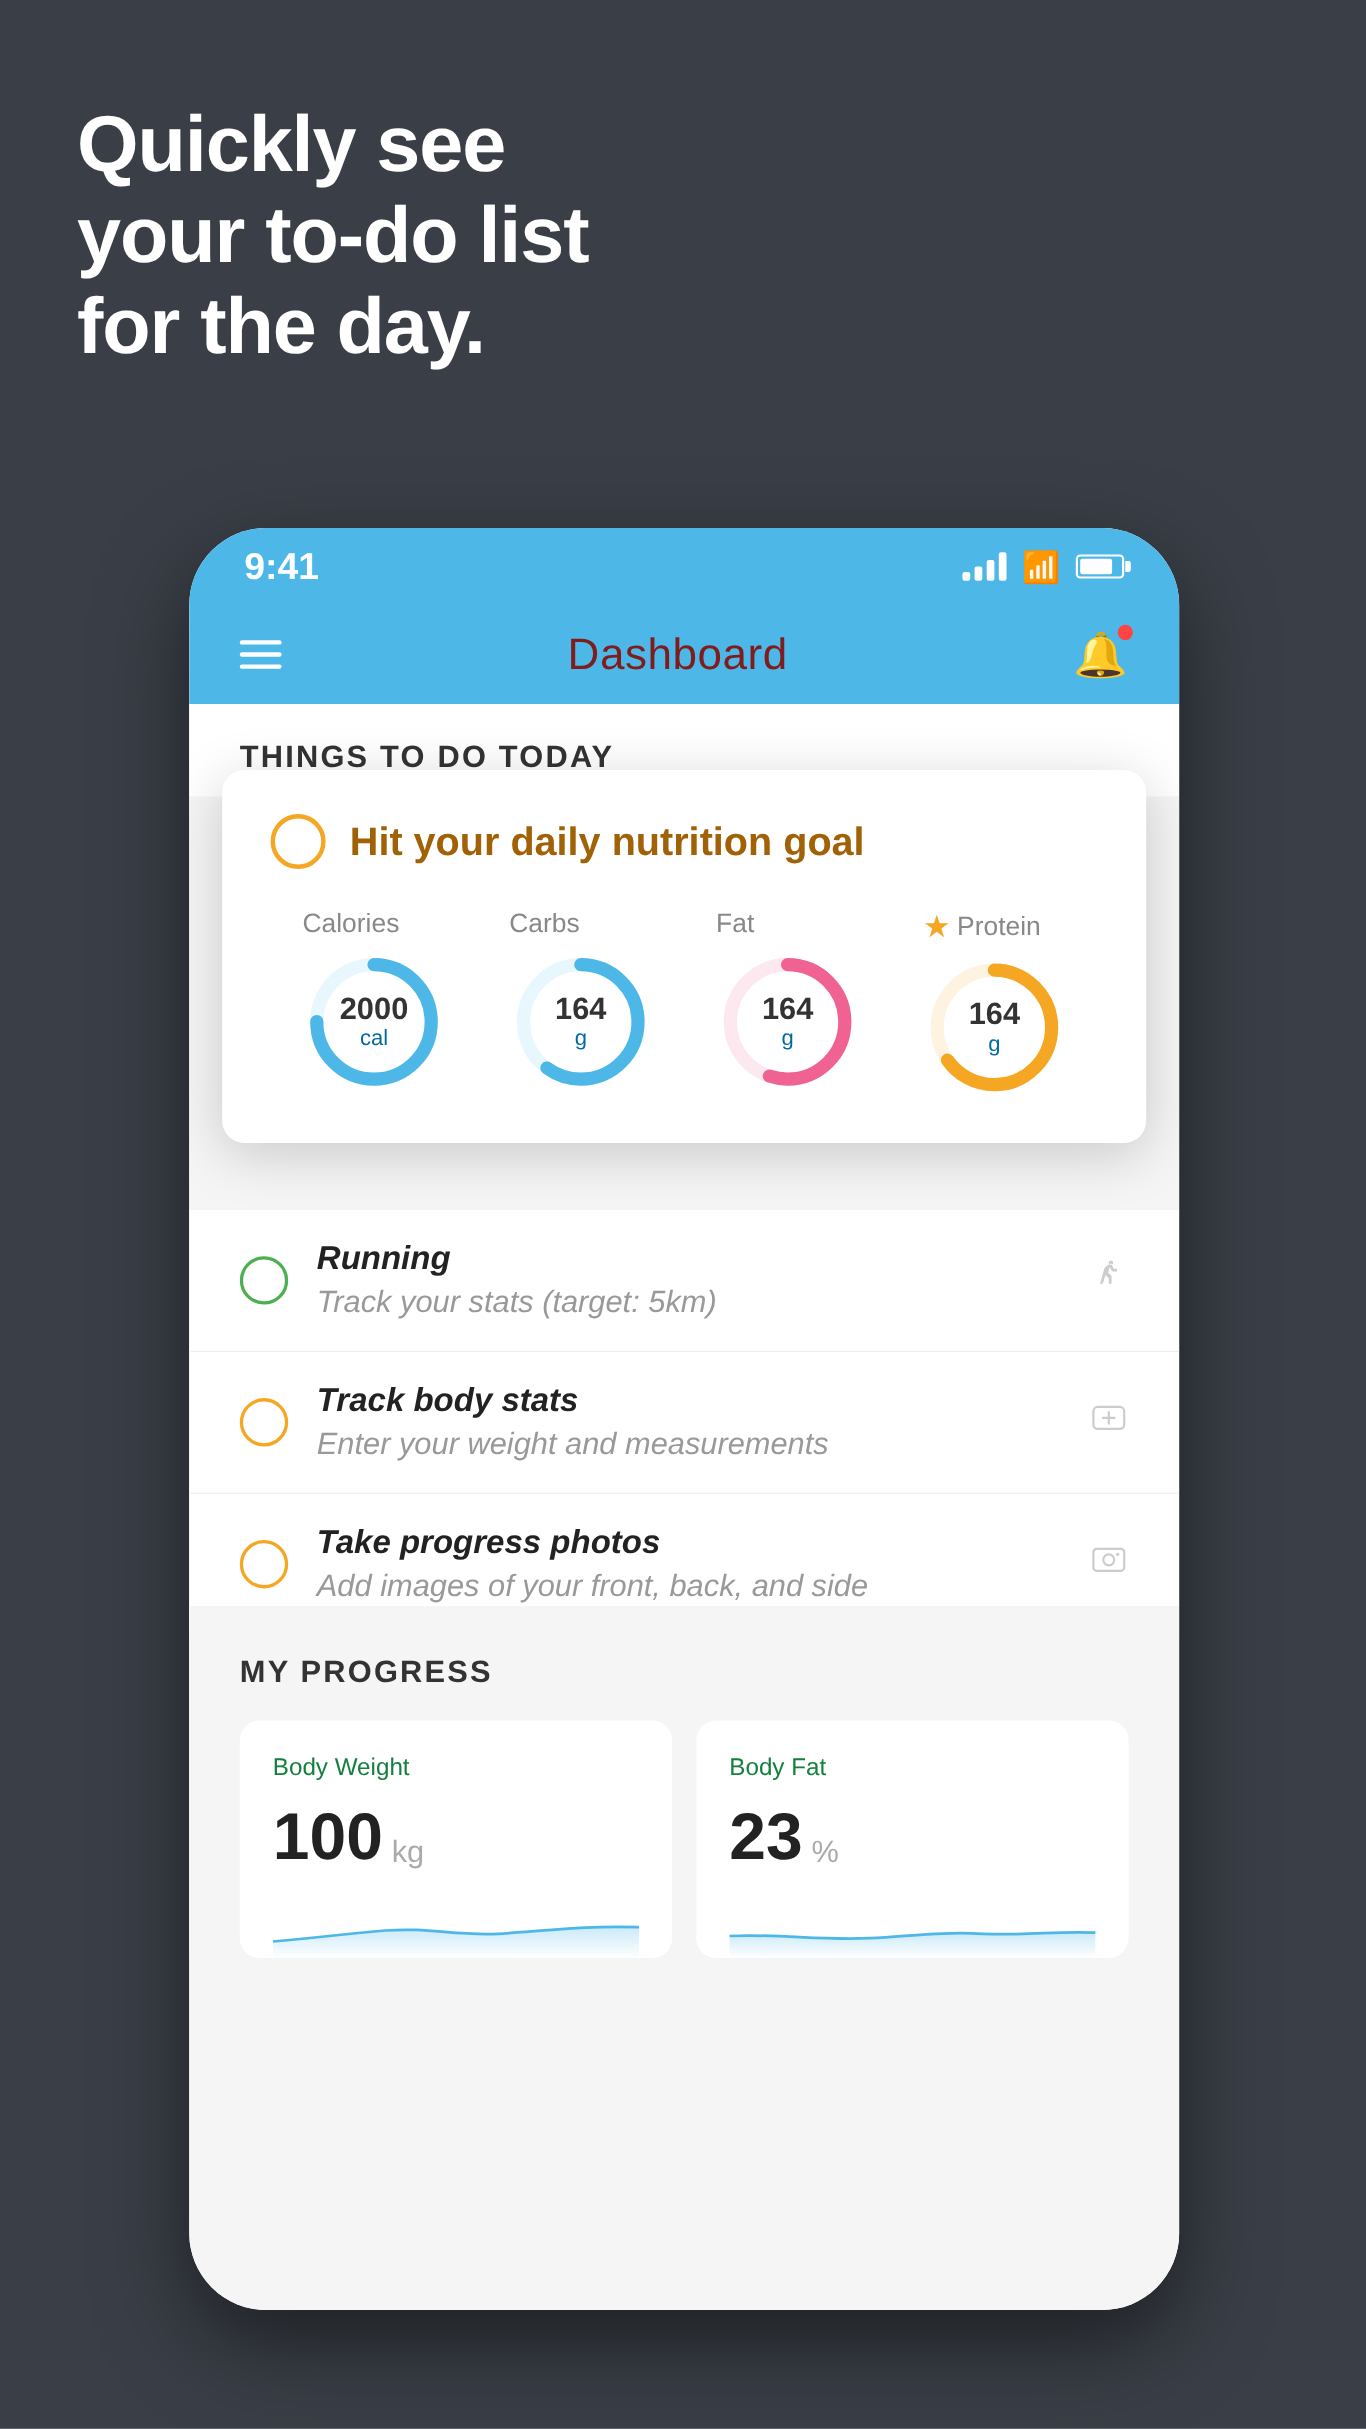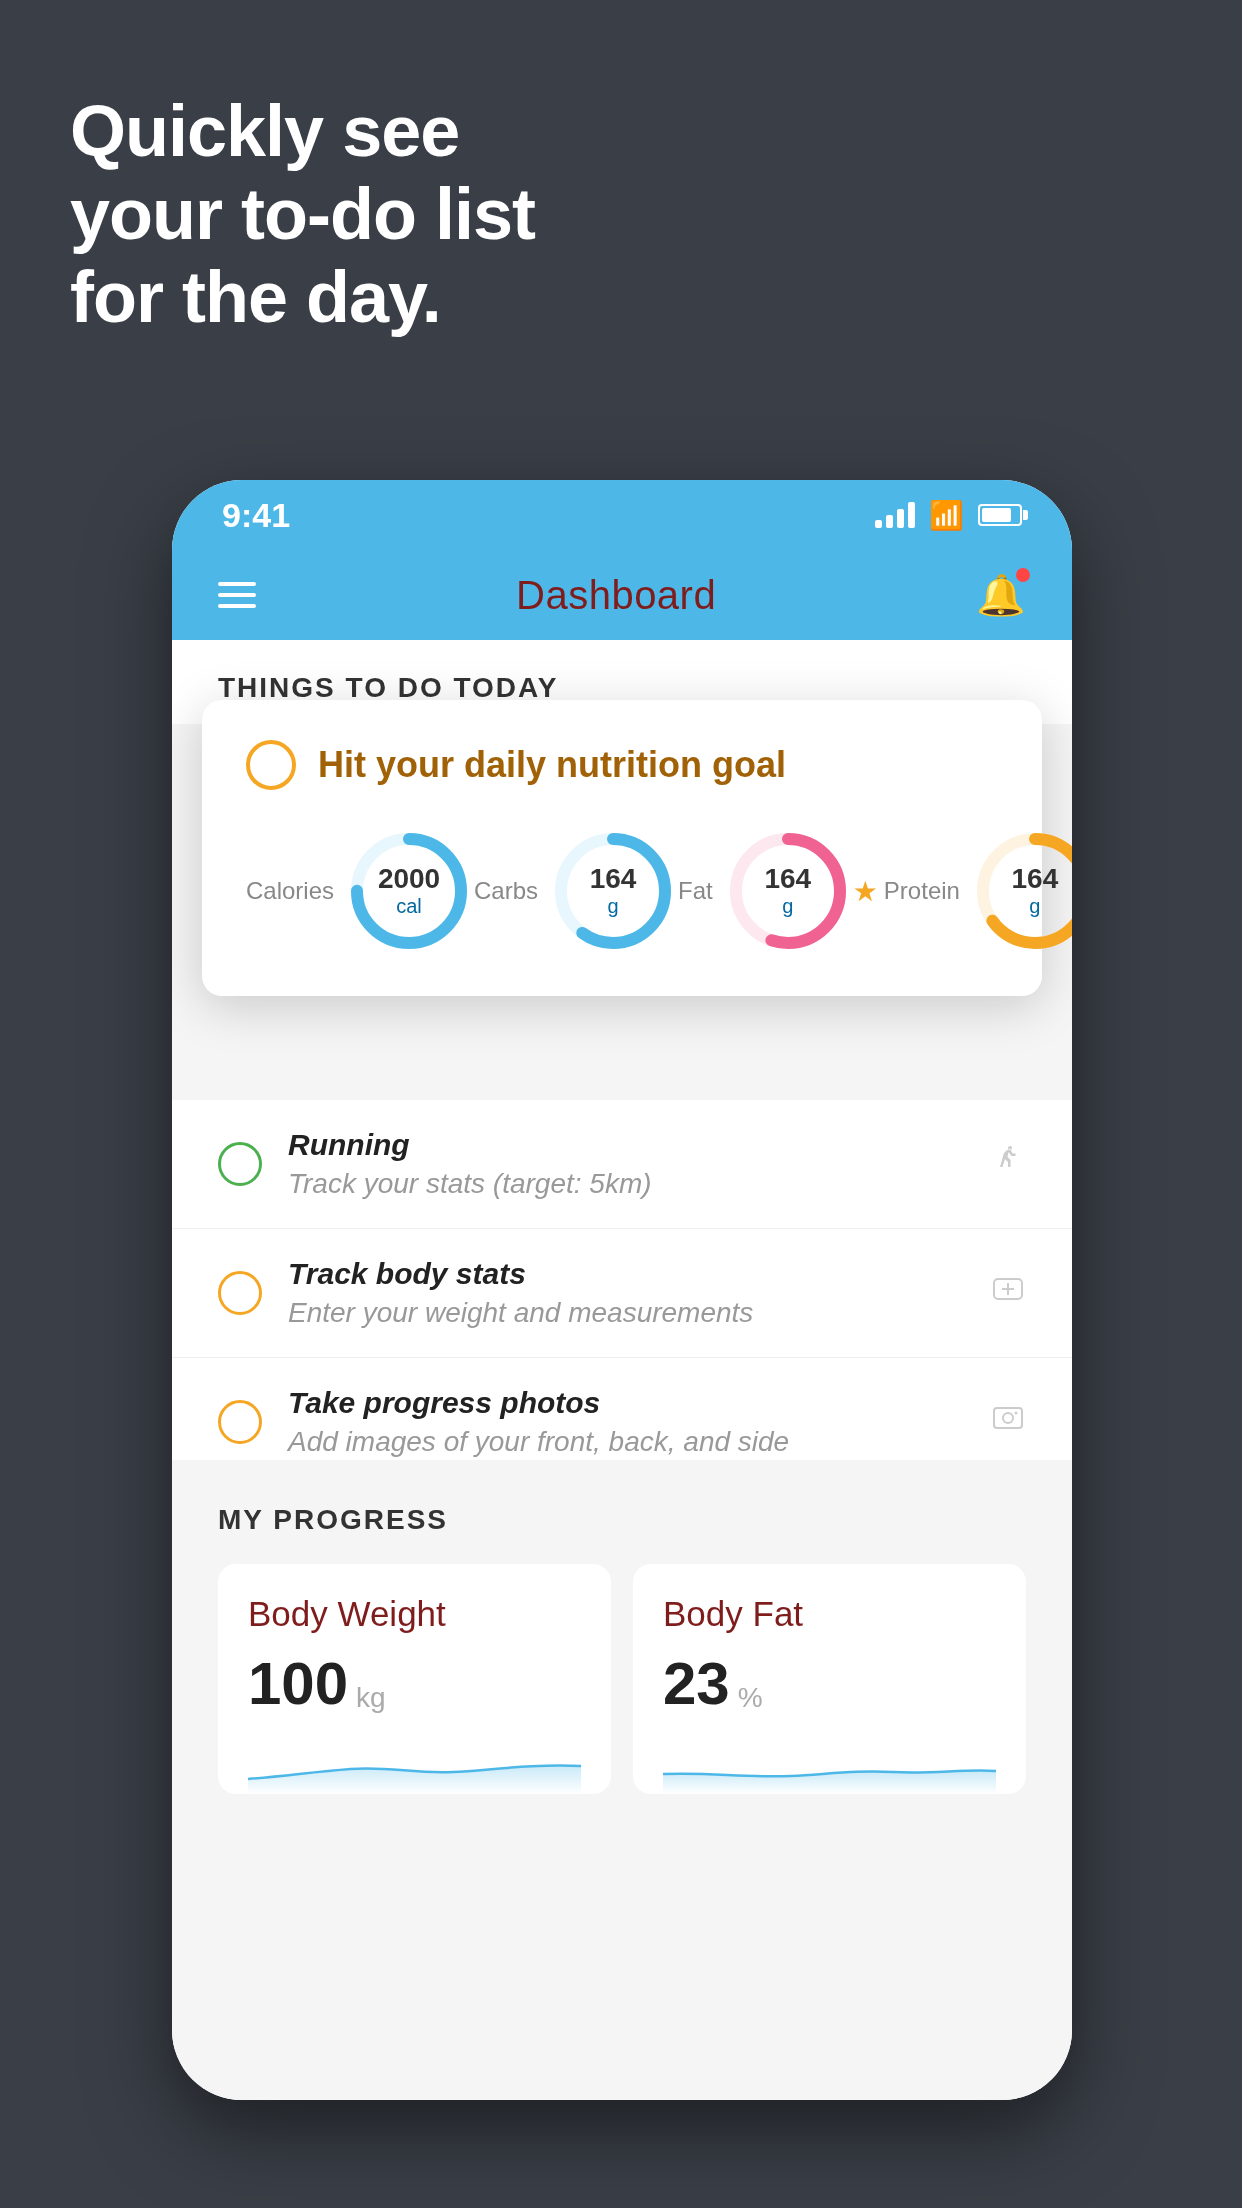--- a/index.html
+++ b/index.html
@@ -202,21 +202,22 @@
       color: #a16207;
     }
 
     .nutrition-row {
       display: flex;
       justify-content: space-around;
       align-items: flex-start;
     }
     .nutrition-item {
       display: flex;
-      align-items: center;
+      flex-direction: column;
+      align-items: flex-start;
       gap: 10px;
     }
     .nutrition-label {
       font-size: 24px;
       color: #888;
       font-weight: 400;
     }
     .star-label {
       display: flex;
       align-items: center;
@@ -314,22 +315,22 @@
       gap: 22px;
     }
     .progress-card {
       flex: 1;
       background: #fff;
       border-radius: 18px;
       padding: 30px 30px 0;
       overflow: hidden;
     }
     .progress-card-title {
-      font-size: 35px;
-      color: #7f1d1d;
+      font-size: 22px;
+      color: #15803d;
       font-weight: 500;
       margin-bottom: 20px;
     }
     .progress-card-value {
       display: flex;
       align-items: flex-end;
       gap: 8px;
       margin-bottom: 20px;
     }
     .progress-big-num {

